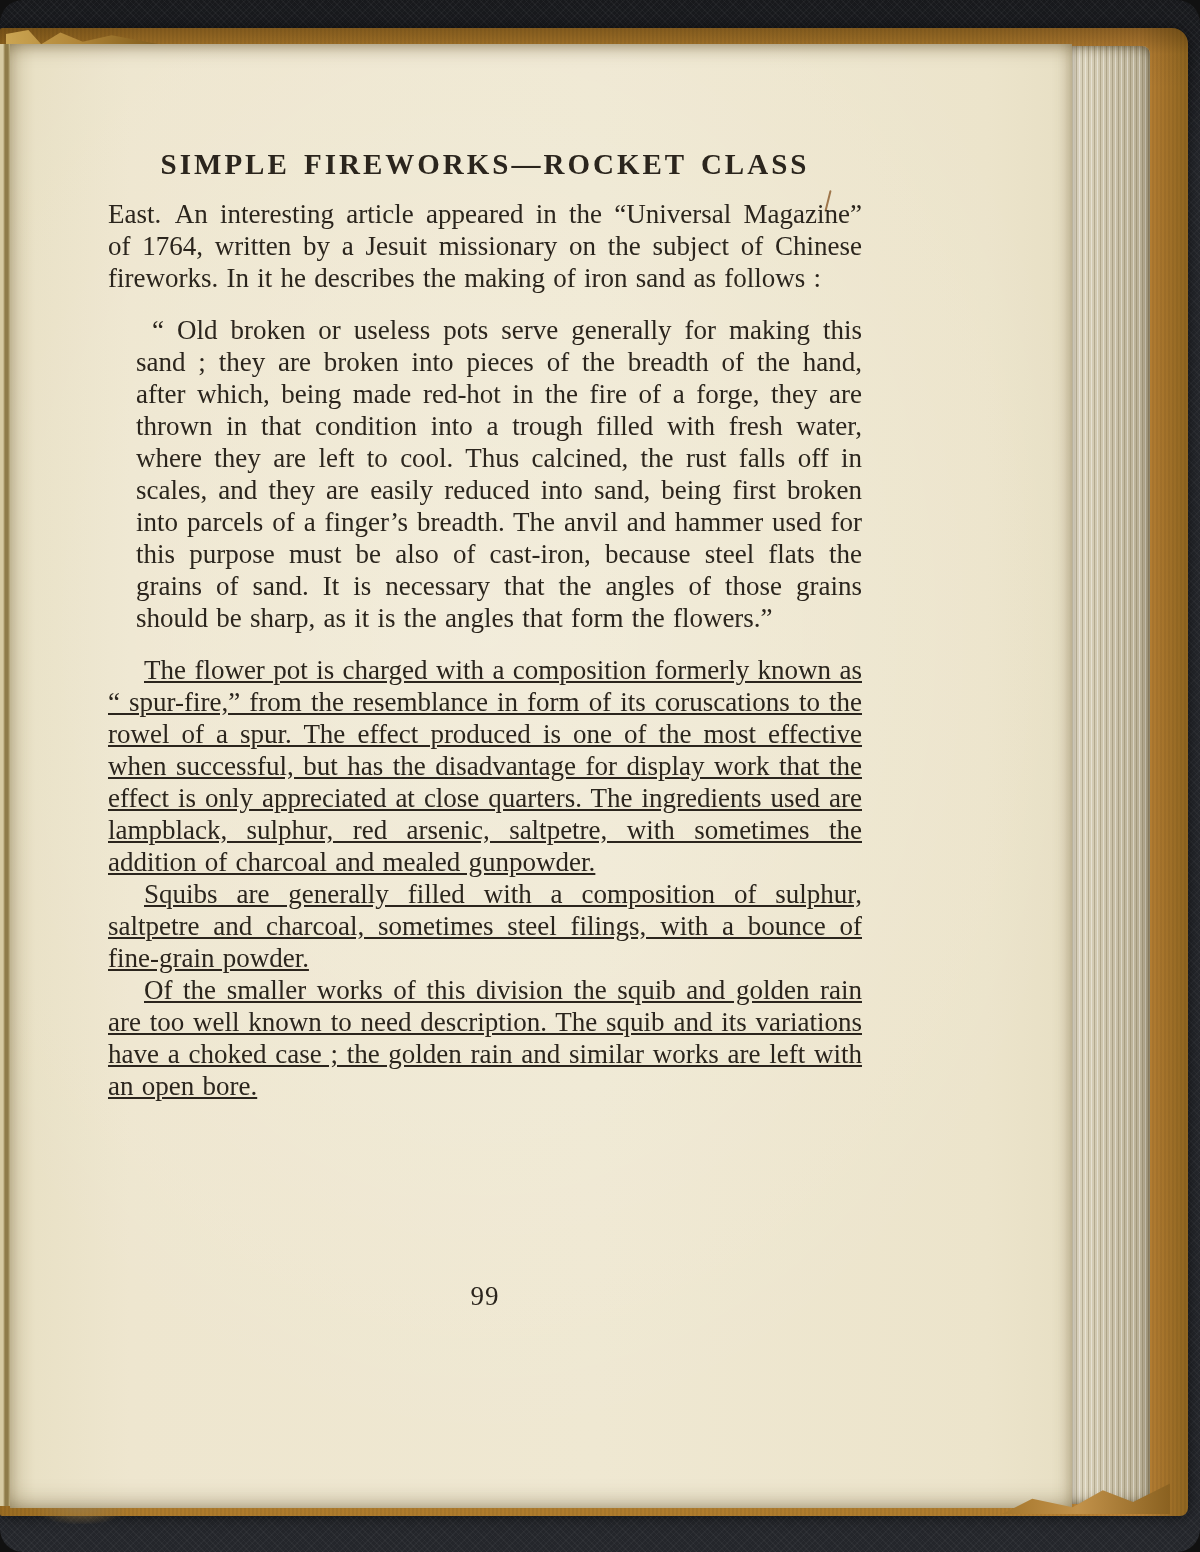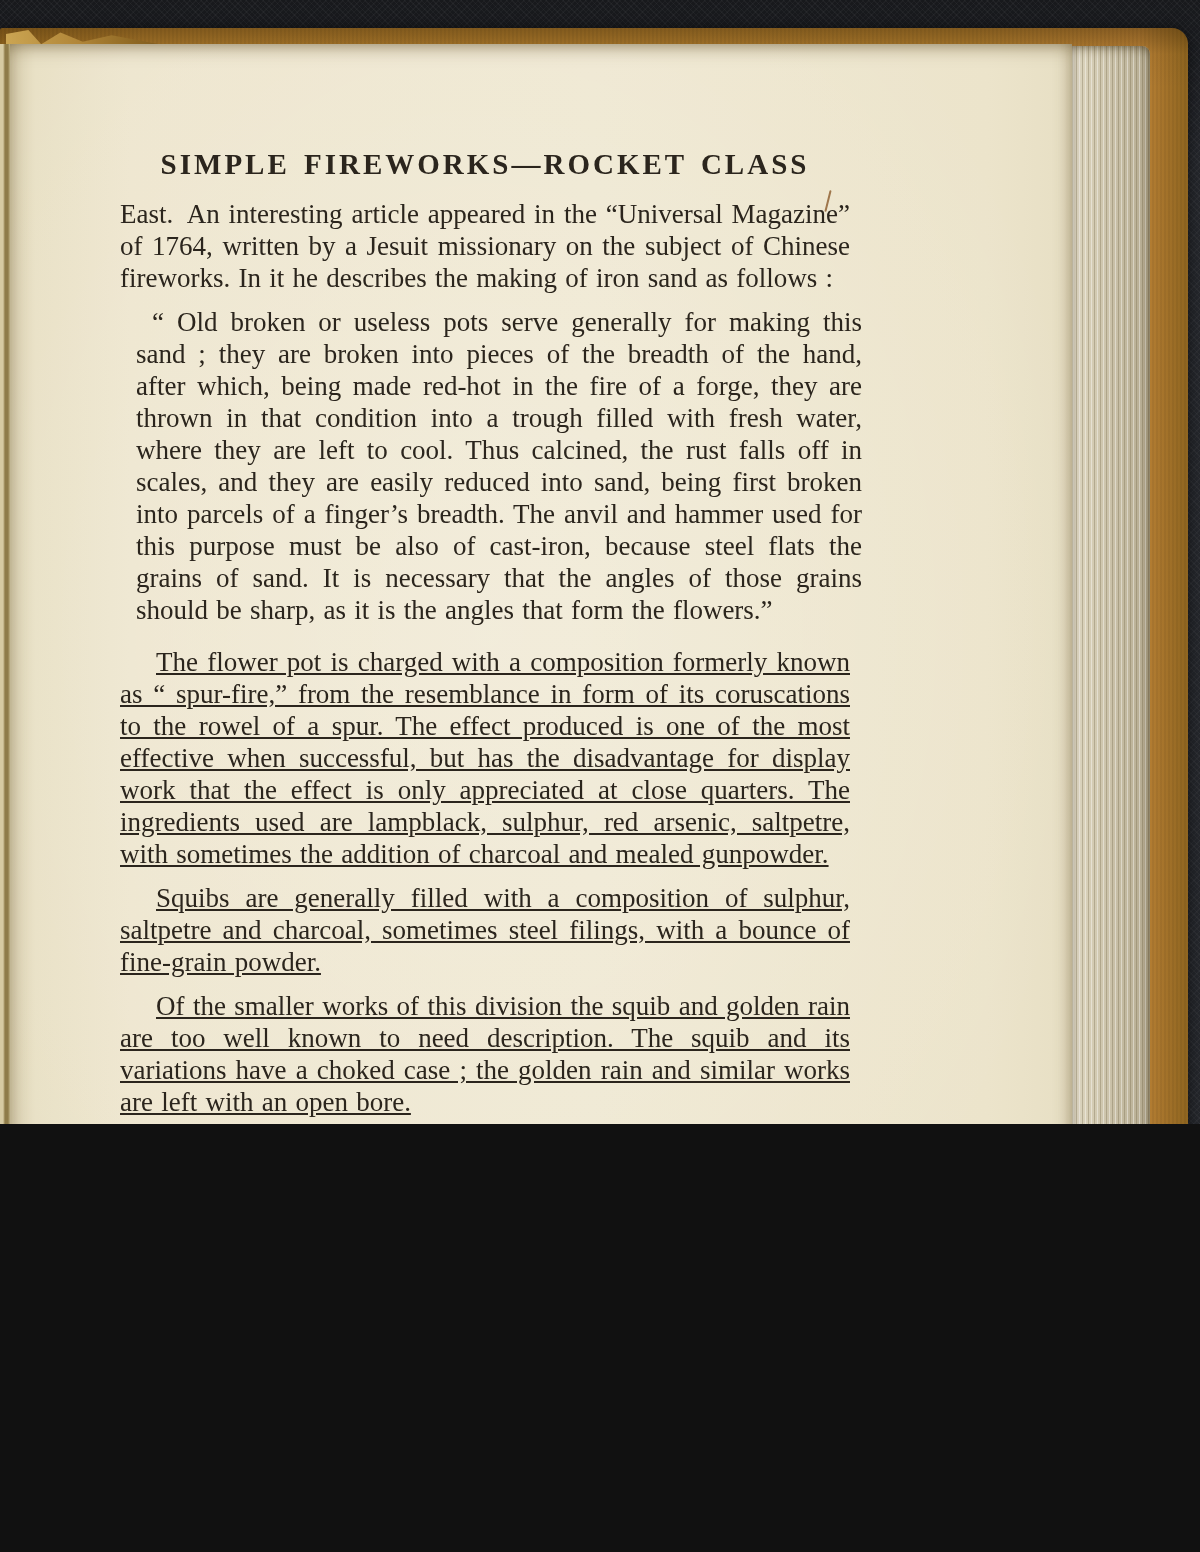--- a/index.html
+++ b/index.html
@@ -9,26 +9,27 @@
     --c-ink:#2b251d;
     --c-fore_edge:#d9d1b9;
   }
   html,body{margin:0;padding:0;}
   body{
     width:1200px;height:1552px;
     font-family:"Liberation Serif","DejaVu Serif",serif;
     background:#111;
   }
   .scene{
-    position:relative;width:1200px;height:1124px;overflow:hidden;
+    position:relative;width:1200px;height:1552px;overflow:hidden;
     background-color:var(--c-background);
     background-image:
       repeating-linear-gradient(45deg, rgba(255,255,255,0.035) 0 1px, transparent 1px 4px),
       repeating-linear-gradient(-45deg, rgba(255,255,255,0.03) 0 1px, transparent 1px 4px),
       linear-gradient(180deg, rgba(0,0,0,0.35), transparent 160px);
+    border-radius: 23px;
   }
   
   .cover{
     position:absolute;left:0;top:28px;width:1188px;height:1488px;
     border-radius:2px 16px 8px 2px;
     background:
       linear-gradient(180deg, rgba(60,38,6,0.40), rgba(60,38,6,0.05) 26px, transparent 60px),
       repeating-linear-gradient(90deg, rgba(0,0,0,0.05) 0 2px, transparent 2px 4px),
       linear-gradient(90deg, #9a6c22, #ae7b2c 12%, #b07d2e 82%, #bb8236 96%, #8f6520);
     box-shadow:0 0 14px rgba(0,0,0,0.6);
@@ -93,23 +94,23 @@
     position:absolute;left:98px;top:0;width:754px;
     color:var(--c-ink);
     font-size:27px;line-height:32px;
     text-align:justify;word-spacing:1.5px;
   }
   .page-heading{
     margin:102px 0 16px 0;
     font-size:29px;line-height:36px;font-weight:700;
     letter-spacing:3px;text-align:center;word-spacing:4px;
   }
-  .para{margin:12px;}
+  .para{margin:0;}
   .para.indent{text-indent:36px;text-decoration:underline;}
-  .para.quote{margin:10px 0 20px 28px;text-indent:16px;}
+  .para.quote{margin:20px 0 20px 28px;text-indent:16px;}
   .folio{
     position:absolute;left:98px;top:1237px;width:754px;
     text-align:center;font-size:27px;color:var(--c-ink);
     letter-spacing:1px;
   }
 </style>
 </head>
 <body>
 
 <div class="scene">
@@ -123,17 +124,18 @@
     <div class="text-col">
       <h1 class="page-heading">SIMPLE FIREWORKS—ROCKET CLASS</h1>
       <div>
           <p class="para body">East. An interesting article appeared in the “Universal Magazine” of 1764, written by a Jesuit missionary on the subject of Chinese fireworks. In it he describes the making of iron sand as follows :</p>
           <p class="para quote">“ Old broken or useless pots serve generally for making this sand ; they are broken into pieces of the breadth of the hand, after which, being made red-hot in the fire of a forge, they are thrown in that condition into a trough filled with fresh water, where they are left to cool. Thus calcined, the rust falls off in scales, and they are easily reduced into sand, being first broken into parcels of a finger’s breadth. The anvil and hammer used for this purpose must be also of cast-iron, because steel flats the grains of sand. It is necessary that the angles of those grains should be sharp, as it is the angles that form the flowers.”</p>
           <p class="para body indent">The flower pot is charged with a composition formerly known as “ spur-fire,” from the resemblance in form of its coruscations to the rowel of a spur. The effect produced is one of the most effective when successful, but has the disadvantage for display work that the effect is only appreciated at close quarters. The ingredients used are lampblack, sulphur, red arsenic, saltpetre, with sometimes the addition of charcoal and mealed gunpowder.</p>
           <p class="para body indent">Squibs are generally filled with a composition of sulphur, saltpetre and charcoal, sometimes steel filings, with a bounce of fine-grain powder.</p>
           <p class="para body indent">Of the smaller works of this division the squib and golden rain are too well known to need description. The squib and its variations have a choked case ; the golden rain and similar works are left with an open bore.</p>
         </div>
     </div>
+    <div class="folio">99</div>
   </div>
 
   <div class="corner-fold"></div>
   <div class="bottom-smudge"></div>
 </div>
 
 </body></html>

